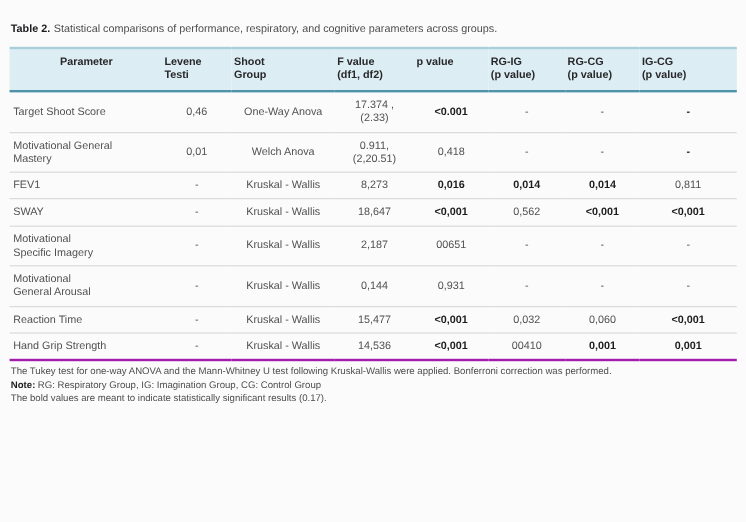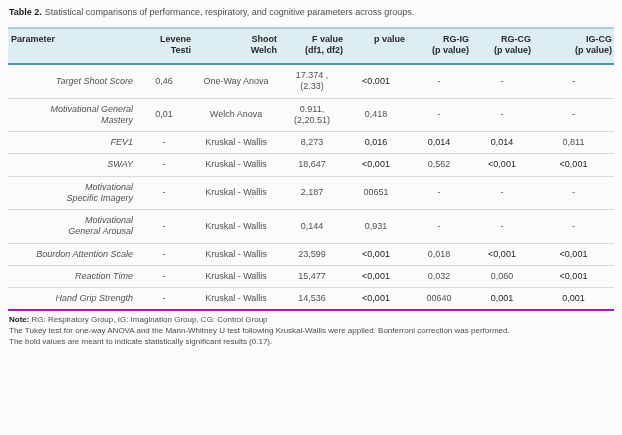--- a/index.html
+++ b/index.html
@@ -3,43 +3,43 @@
 <meta charset="utf-8">
 <style>
   html,body{margin:0;padding:0;}
   body{
     width:622px;height:435px;
     background:#fbfbfb;
     font-family:"Liberation Sans","DejaVu Sans",sans-serif;
     -webkit-font-smoothing:antialiased;
   }
   .page{padding:7px 8px 0 8px;}
-  .title{font-size:9px;color:#4d4d4f;margin:0 0 9px 1px;line-height:1.2;}
+  .title{font-size:9px;color:#4d4d4f;margin:12px 0 9px 1px;line-height:1.2;}
   .tlabel{font-weight:bold;color:#1b1b1d;margin-right:3px;}
   table{border-collapse:collapse;table-layout:fixed;width:606px;}
   thead th{
     background:#dcedf4;
     font-size:9px;font-weight:bold;color:#28282a;
     padding:5px 2px 6px 2px;line-height:1.3;
-    vertical-align:top;text-align:right;
+    vertical-align:top;text-align:left;
     border-top:2px solid #a9cfda;
     border-bottom:2px solid #4f93a9;
   }
-  th.c-param{text-align:left;padding-left:3px;}
+  th.c-param{text-align:center;padding-left:3px;}
   tbody td{
     font-size:9px;color:#515153;
     padding:5px 2px;text-align:center;vertical-align:middle;
     line-height:1.25;border-bottom:1px solid #dadada;
     background:transparent;
   }
   tbody tr:last-child td{border-bottom:2px solid #a21caf;}
-  td.c-param{text-align:right;padding-left:3px;font-style:italic;}
+  td.c-param{text-align:left;padding-left:3px;}
   .ln{display:block;}
   .ln:empty{display:none;}
-  .bold{font-weight:normal;color:#1c1c1e;}
+  .bold{font-weight:bold;color:#1c1c1e;}
   .notes{font-size:8px;color:#4d4d4f;line-height:1.35;margin:4px 0 0 1px;}
   .nlabel{font-weight:bold;color:#1b1b1d;margin-right:2px;}
 </style>
 </head>
 <body>
 
 <div class="page">
 
   <div class="title">
     <span class="tlabel">Table 2.</span><span>Statistical comparisons of performance, respiratory, and cognitive parameters across groups.</span>
@@ -60,21 +60,21 @@
       <tr>
         <th class="c-param">
             <span class="ln">Parameter</span>
           </th>
         <th>
             <span class="ln">Levene</span>
             <span class="ln">Testi</span>
           </th>
         <th>
             <span class="ln">Shoot</span>
-            <span class="ln">Welch</span>
+            <span class="ln">Group</span>
           </th>
         <th>
             <span class="ln">F value</span>
             <span class="ln">(df1, df2)</span>
           </th>
         <th>
             <span class="ln">p value</span>
           </th>
         <th>
             <span class="ln">RG-IG</span>
@@ -184,34 +184,20 @@
         <td>Kruskal - Wallis</td>
         <td>
             <span class="ln">0,144</span>
           </td>
         <td>0,931</td>
         <td>-</td>
         <td>-</td>
         <td>-</td>
       </tr>
 
-      <tr>
-        <td class="c-param">
-            <span class="ln">Bourdon Attention Scale</span>
-          </td>
-        <td>-</td>
-        <td>Kruskal - Wallis</td>
-        <td>
-            <span class="ln">23,599</span>
-          </td>
-        <td class="bold">&lt;0,001</td>
-        <td>0,018</td>
-        <td class="bold">&lt;0,001</td>
-        <td class="bold">&lt;0,001</td>
-      </tr>
 
       <tr>
         <td class="c-param">
             <span class="ln">Reaction Time</span>
           </td>
         <td>-</td>
         <td>Kruskal - Wallis</td>
         <td>
             <span class="ln">15,477</span>
           </td>
@@ -224,27 +210,27 @@
       <tr>
         <td class="c-param">
             <span class="ln">Hand Grip Strength</span>
           </td>
         <td>-</td>
         <td>Kruskal - Wallis</td>
         <td>
             <span class="ln">14,536</span>
           </td>
         <td class="bold">&lt;0,001</td>
-        <td>00640</td>
+        <td>00410</td>
         <td class="bold">0,001</td>
         <td class="bold">0,001</td>
       </tr>
 
     </tbody>
   </table>
 
   <div class="notes">
+    <div>The Tukey test for one-way ANOVA and the Mann-Whitney U test following Kruskal-Wallis were applied. Bonferroni correction was performed.</div>
     <div><span class="nlabel">Note:</span><span>RG: Respiratory Group, IG: Imagination Group, CG: Control Group</span></div>
-    <div>The Tukey test for one-way ANOVA and the Mann-Whitney U test following Kruskal-Wallis were applied. Bonferroni correction was performed.</div>
     <div>The bold values are meant to indicate statistically significant results (0.17).</div>
   </div>
 
 </div>
 
 </body></html>

